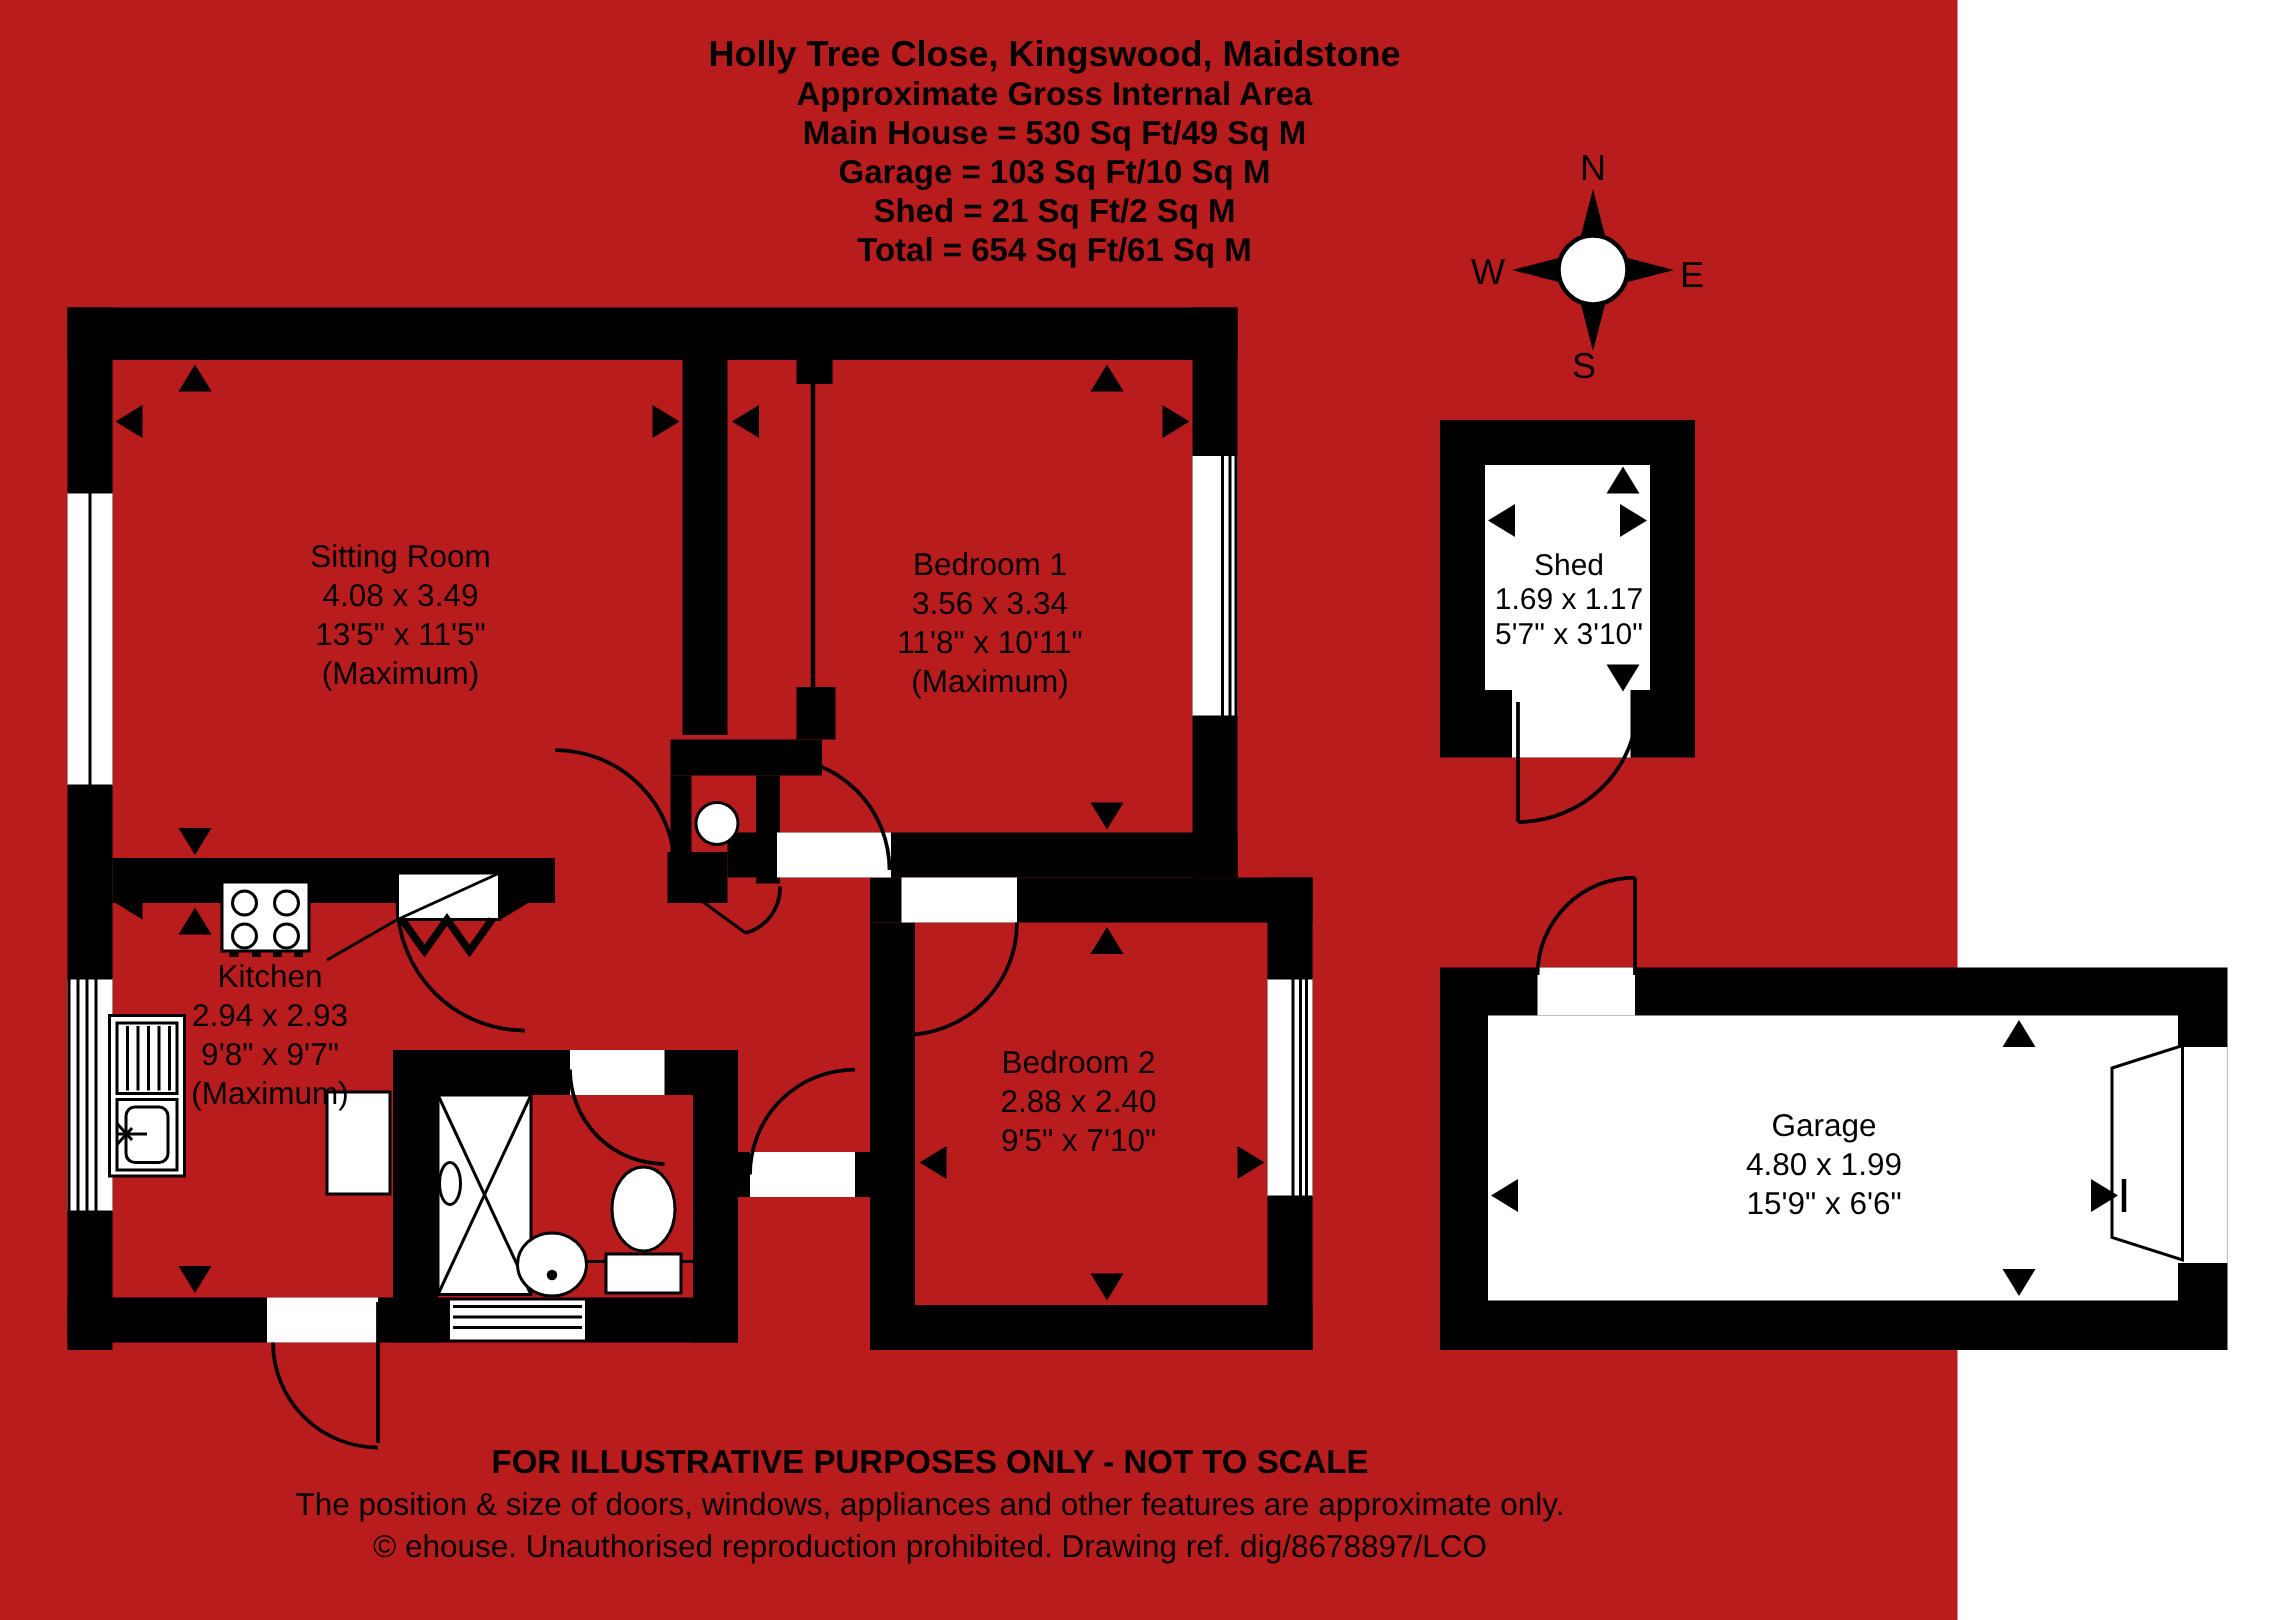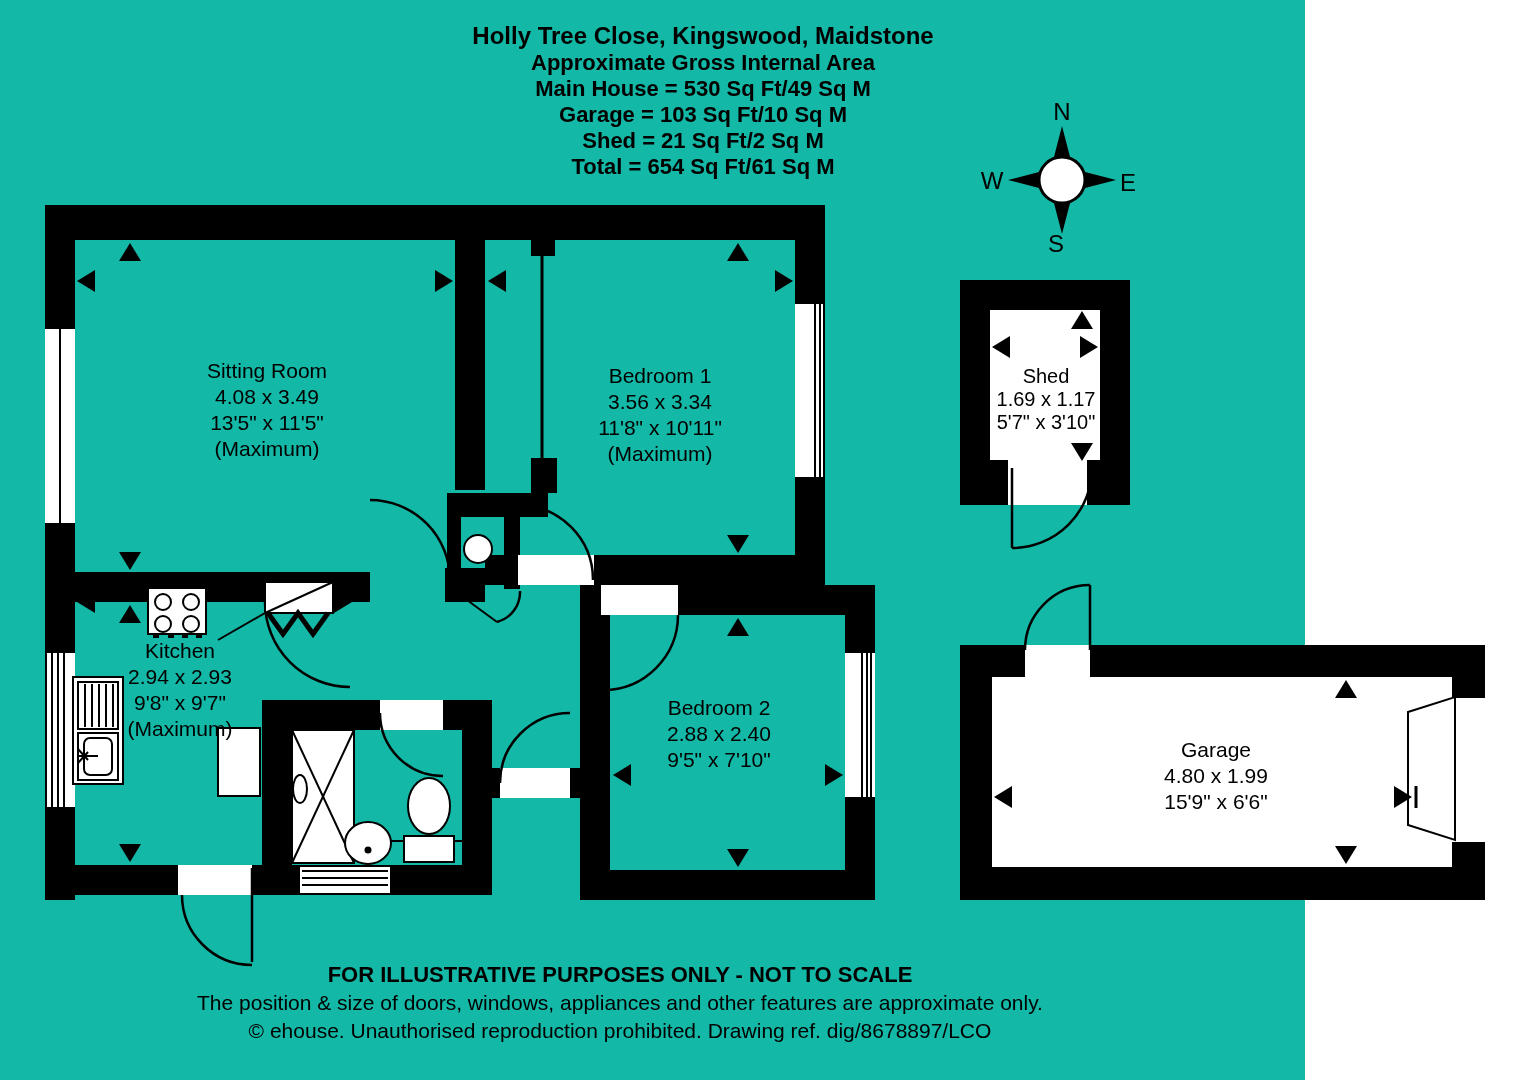--- a/index.html
+++ b/index.html
@@ -1,16 +1,16 @@
 <!DOCTYPE html>
 <html><head>
 <meta charset="utf-8">
 <style>
   html,body{margin:0;padding:0;background:#ffffff;}
-  .page{width:1305px;height:1080px;position:relative;background:#14b8a6;}
+  .page{width:1305px;height:1080px;position:relative;background:#b91c1c;}
   svg{display:block;}
   text{font-family:"Liberation Sans", sans-serif;fill:#000;}
   .title-main{font-size:24px;font-weight:bold;text-anchor:middle;}
   .title-sub{font-size:22px;font-weight:bold;text-anchor:middle;}
   .room-label{font-size:21px;text-anchor:middle;}
   .shed-label{font-size:20px;text-anchor:middle;}
   .compass-letter{font-size:24px;text-anchor:middle;}
   .footer-bold{font-size:22px;font-weight:bold;text-anchor:middle;}
   .footer-reg{font-size:21px;text-anchor:middle;}
   .wall{fill:#000000;}

